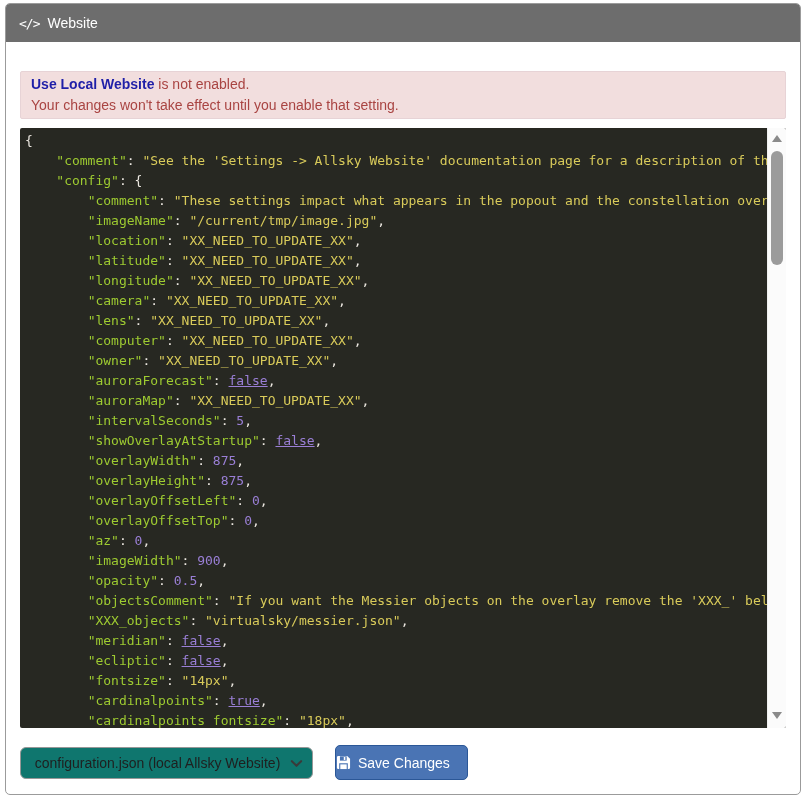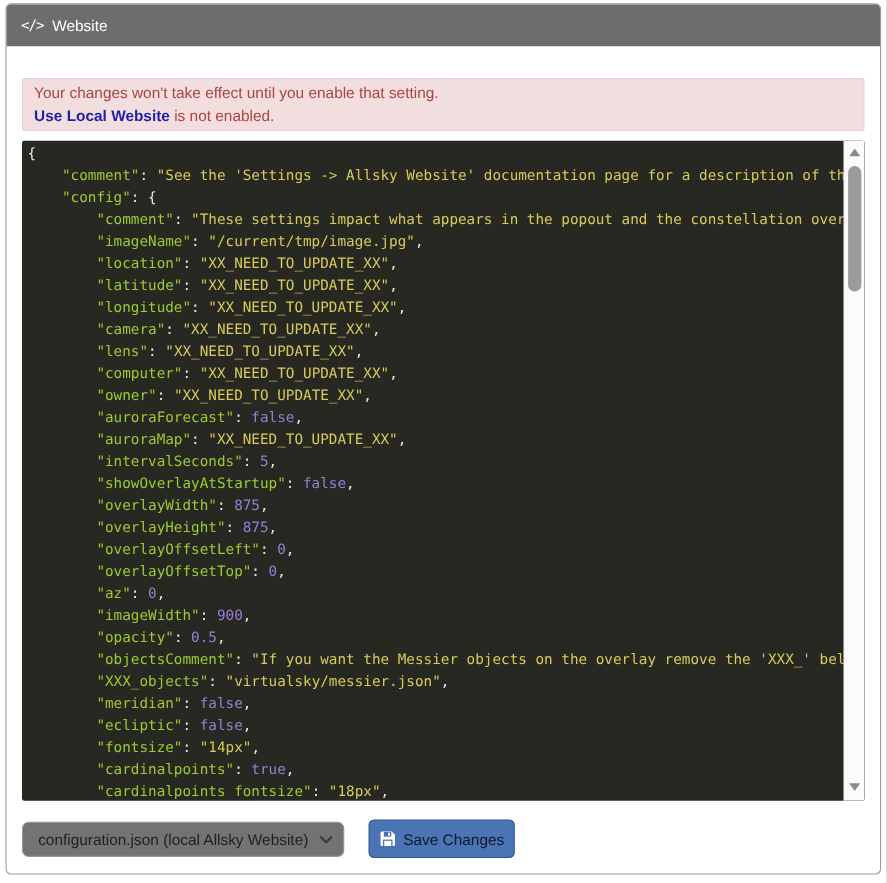--- a/index.html
+++ b/index.html
@@ -34,69 +34,69 @@
     position: absolute; left: 0; top: 0; right: 19px; bottom: 0;
     overflow: hidden; padding: 3px 0 0 5px; cursor: text;
     font-family: "DejaVu Sans Mono", monospace; font-size: 13px; line-height: 20px;
     white-space: pre; color: var(--c-punct, #ece8e1);
   }
   .code-line { height: 20px; white-space: pre; }
   .tk-p { color: var(--c-punct, #ece8e1); }
   .tk-k { color: var(--c-key, #9ecb31); }
   .tk-s { color: var(--c-string, #d9cb5a); }
   .tk-n { color: var(--c-number, #9a7fd6); }
-  .tk-b { color: var(--c-number, #9a7fd6); }
+  .tk-b { color: var(--c-number, #9a7fd6); text-decoration: underline; }
 
   .sb {
     position: absolute; right: 0; top: 0; width: 19px; height: 100%;
     background: #fbfbfb; border-left: 1px solid #f0f0f0;
   }
   .sb-arrow-up, .sb-arrow-down {
     width: 0; height: 0; margin: 0 auto;
     border-left: 5px solid transparent; border-right: 5px solid transparent;
     cursor: pointer;
   }
   .sb-arrow-up   { margin-top: 7px; border-bottom: 7px solid #8a8a8a; }
   .sb-arrow-down { position: absolute; bottom: 9px; left: 4px; border-top: 7px solid #8a8a8a; }
   .sb-thumb {
     position: absolute; top: 23px; left: 3px; width: 12px; height: 114px;
     background: #9b9b9b; border-radius: 6px; cursor: grab;
   }
 
   .footer-row { margin-top: 17px; display: flex; align-items: center; }
   .file-select {
     position: relative; width: 293px; height: 32px;
-    background: #737373; border: 1px solid #979797; border-radius: 6px;
+    background: #0f766e; border: 1px solid #979797; border-radius: 6px;
     display: flex; align-items: center; justify-content: center;
     font-size: 14px; color: #1f1f1f; cursor: pointer; padding-right: 26px; padding-left: 8px;
   }
   .chevron { position: absolute; right: 9px; top: 9px; }
   .save-btn {
     margin-left: 22px; width: 133px; height: 35px;
     background: var(--c-button_bg, #4a74b4); border: 1px solid var(--c-button_border, #2b5797);
-    border-radius: 5px; color: #0f172a; font-size: 14px;
-    display: flex; align-items: center; justify-content: center; gap: 7px; cursor: pointer;
+    border-radius: 5px; color: #ffffff; font-size: 14px;
+    display: flex; align-items: center; gap: 7px; cursor: pointer;
     font-family: "Liberation Sans", sans-serif;
   }
 </style>
 </head>
 <body>
 
 <div class="panel">
 
   <div class="panel-header">
     <span class="code-glyph">&lt;/&gt;</span>
     <span>Website</span>
   </div>
 
   <div class="panel-body">
 
     <div class="alert">
+      <div><a>Use Local Website</a><span> is not enabled.</span></div>
       <div>Your changes won't take effect until you enable that setting.</div>
-      <div><a>Use Local Website</a><span> is not enabled.</span></div>
     </div>
 
     <div class="editor-wrap">
       <div class="code-content"><div class="code-line"><span class="tk-p">{</span></div><div class="code-line"><span class="tk-p">    </span><span class="tk-k">"comment"</span><span class="tk-p">: </span><span class="tk-s">"See the 'Settings -&gt; Allsky Website' documentation page for a description of thes</span></div><div class="code-line"><span class="tk-p">    </span><span class="tk-k">"config"</span><span class="tk-p">: {</span></div><div class="code-line"><span class="tk-p">        </span><span class="tk-k">"comment"</span><span class="tk-p">: </span><span class="tk-s">"These settings impact what appears in the popout and the constellation overla</span></div><div class="code-line"><span class="tk-p">        </span><span class="tk-k">"imageName"</span><span class="tk-p">: </span><span class="tk-s">"/current/tmp/image.jpg"</span><span class="tk-p">,</span></div><div class="code-line"><span class="tk-p">        </span><span class="tk-k">"location"</span><span class="tk-p">: </span><span class="tk-s">"XX_NEED_TO_UPDATE_XX"</span><span class="tk-p">,</span></div><div class="code-line"><span class="tk-p">        </span><span class="tk-k">"latitude"</span><span class="tk-p">: </span><span class="tk-s">"XX_NEED_TO_UPDATE_XX"</span><span class="tk-p">,</span></div><div class="code-line"><span class="tk-p">        </span><span class="tk-k">"longitude"</span><span class="tk-p">: </span><span class="tk-s">"XX_NEED_TO_UPDATE_XX"</span><span class="tk-p">,</span></div><div class="code-line"><span class="tk-p">        </span><span class="tk-k">"camera"</span><span class="tk-p">: </span><span class="tk-s">"XX_NEED_TO_UPDATE_XX"</span><span class="tk-p">,</span></div><div class="code-line"><span class="tk-p">        </span><span class="tk-k">"lens"</span><span class="tk-p">: </span><span class="tk-s">"XX_NEED_TO_UPDATE_XX"</span><span class="tk-p">,</span></div><div class="code-line"><span class="tk-p">        </span><span class="tk-k">"computer"</span><span class="tk-p">: </span><span class="tk-s">"XX_NEED_TO_UPDATE_XX"</span><span class="tk-p">,</span></div><div class="code-line"><span class="tk-p">        </span><span class="tk-k">"owner"</span><span class="tk-p">: </span><span class="tk-s">"XX_NEED_TO_UPDATE_XX"</span><span class="tk-p">,</span></div><div class="code-line"><span class="tk-p">        </span><span class="tk-k">"auroraForecast"</span><span class="tk-p">: </span><span class="tk-b">false</span><span class="tk-p">,</span></div><div class="code-line"><span class="tk-p">        </span><span class="tk-k">"auroraMap"</span><span class="tk-p">: </span><span class="tk-s">"XX_NEED_TO_UPDATE_XX"</span><span class="tk-p">,</span></div><div class="code-line"><span class="tk-p">        </span><span class="tk-k">"intervalSeconds"</span><span class="tk-p">: </span><span class="tk-n">5</span><span class="tk-p">,</span></div><div class="code-line"><span class="tk-p">        </span><span class="tk-k">"showOverlayAtStartup"</span><span class="tk-p">: </span><span class="tk-b">false</span><span class="tk-p">,</span></div><div class="code-line"><span class="tk-p">        </span><span class="tk-k">"overlayWidth"</span><span class="tk-p">: </span><span class="tk-n">875</span><span class="tk-p">,</span></div><div class="code-line"><span class="tk-p">        </span><span class="tk-k">"overlayHeight"</span><span class="tk-p">: </span><span class="tk-n">875</span><span class="tk-p">,</span></div><div class="code-line"><span class="tk-p">        </span><span class="tk-k">"overlayOffsetLeft"</span><span class="tk-p">: </span><span class="tk-n">0</span><span class="tk-p">,</span></div><div class="code-line"><span class="tk-p">        </span><span class="tk-k">"overlayOffsetTop"</span><span class="tk-p">: </span><span class="tk-n">0</span><span class="tk-p">,</span></div><div class="code-line"><span class="tk-p">        </span><span class="tk-k">"az"</span><span class="tk-p">: </span><span class="tk-n">0</span><span class="tk-p">,</span></div><div class="code-line"><span class="tk-p">        </span><span class="tk-k">"imageWidth"</span><span class="tk-p">: </span><span class="tk-n">900</span><span class="tk-p">,</span></div><div class="code-line"><span class="tk-p">        </span><span class="tk-k">"opacity"</span><span class="tk-p">: </span><span class="tk-n">0.5</span><span class="tk-p">,</span></div><div class="code-line"><span class="tk-p">        </span><span class="tk-k">"objectsComment"</span><span class="tk-p">: </span><span class="tk-s">"If you want the Messier objects on the overlay remove the 'XXX_' below</span></div><div class="code-line"><span class="tk-p">        </span><span class="tk-k">"XXX_objects"</span><span class="tk-p">: </span><span class="tk-s">"virtualsky/messier.json"</span><span class="tk-p">,</span></div><div class="code-line"><span class="tk-p">        </span><span class="tk-k">"meridian"</span><span class="tk-p">: </span><span class="tk-b">false</span><span class="tk-p">,</span></div><div class="code-line"><span class="tk-p">        </span><span class="tk-k">"ecliptic"</span><span class="tk-p">: </span><span class="tk-b">false</span><span class="tk-p">,</span></div><div class="code-line"><span class="tk-p">        </span><span class="tk-k">"fontsize"</span><span class="tk-p">: </span><span class="tk-s">"14px"</span><span class="tk-p">,</span></div><div class="code-line"><span class="tk-p">        </span><span class="tk-k">"cardinalpoints"</span><span class="tk-p">: </span><span class="tk-b">true</span><span class="tk-p">,</span></div><div class="code-line"><span class="tk-p">        </span><span class="tk-k">"cardinalpoints fontsize"</span><span class="tk-p">: </span><span class="tk-s">"18px"</span><span class="tk-p">,</span></div></div>
       <div class="sb">
         <div class="sb-arrow-up"></div>
         <div class="sb-thumb"></div>
         <div class="sb-arrow-down"></div>
       </div>
     </div>

